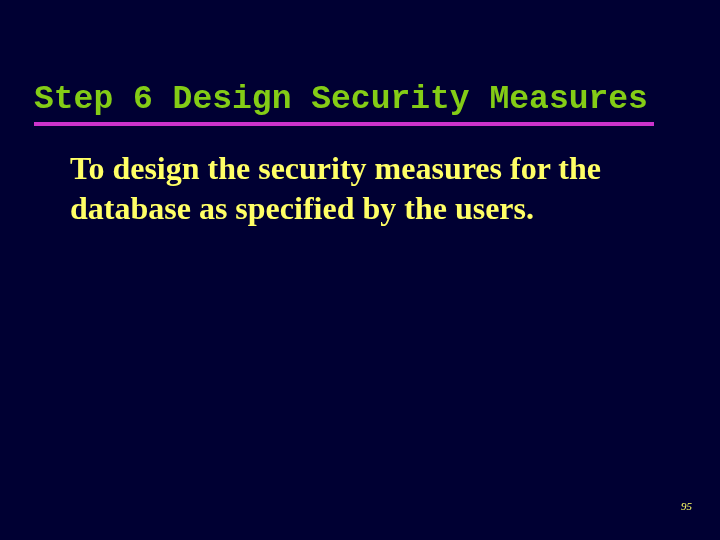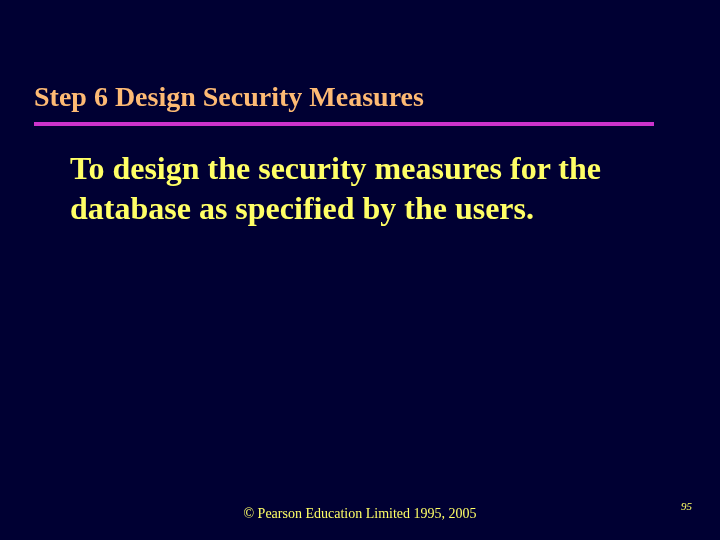--- a/index.html
+++ b/index.html
@@ -17,24 +17,25 @@
     height: 540px;
     box-sizing: border-box;
   }
   .title-area {
     position: absolute;
     left: 34px;
     top: 82px;
     width: 620px;
   }
   .title-text {
-    color: #fdba74;
-    font-size: 28px;
+    color: #84cc16;
+    font-size: 33px;
     font-weight: bold;
     line-height: 1.1;
+    font-family: Liberation Mono, monospace;
   }
   .rule {
     position: absolute;
     left: 34px;
     top: 122px;
     width: 620px;
     height: 4px;
     background: #cc33cc;
   }
   .body-area {
@@ -76,17 +77,16 @@
   <div class="title-area">
     <span class="title-text">Step 6  Design Security Measures</span>
   </div>
 
   <div class="rule"></div>
 
   <div class="body-area">
     <span class="body-text">To design the security measures for the database as specified by the users.</span>
   </div>
 
-  <div class="footer">© Pearson Education Limited 1995, 2005</div>
 
   <div class="page-num">95</div>
 
 </div>
 
 </body></html>

